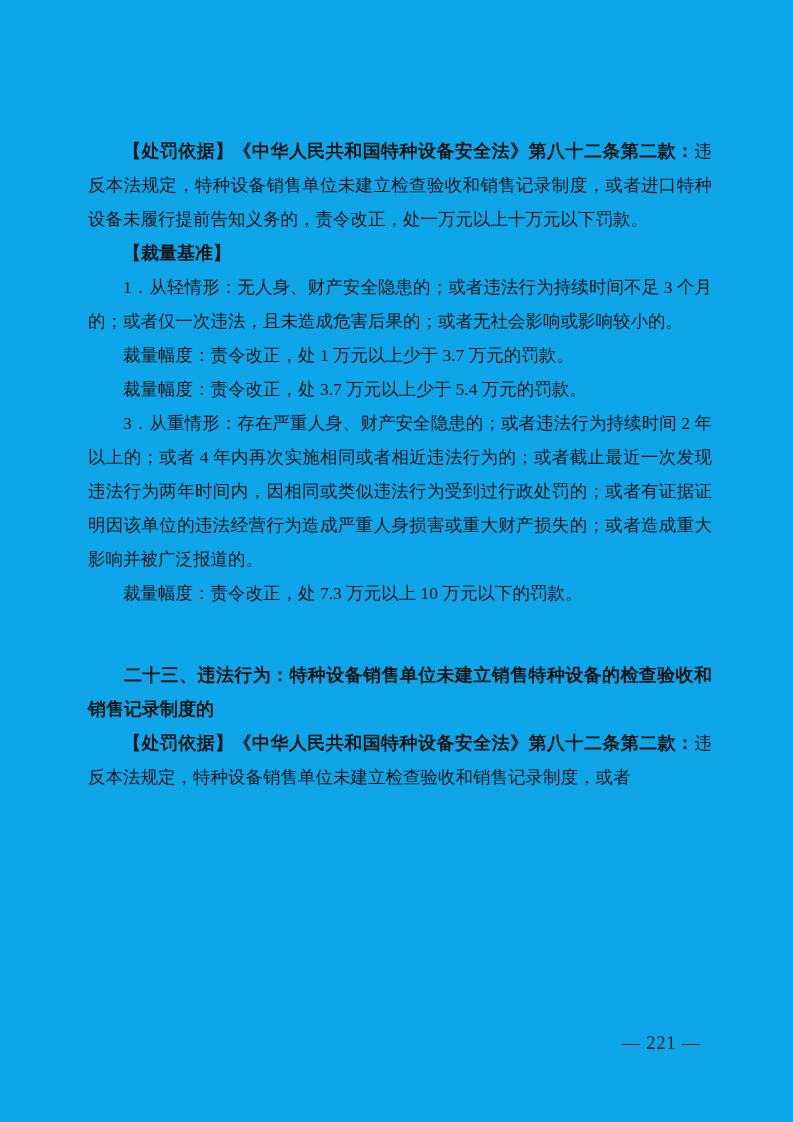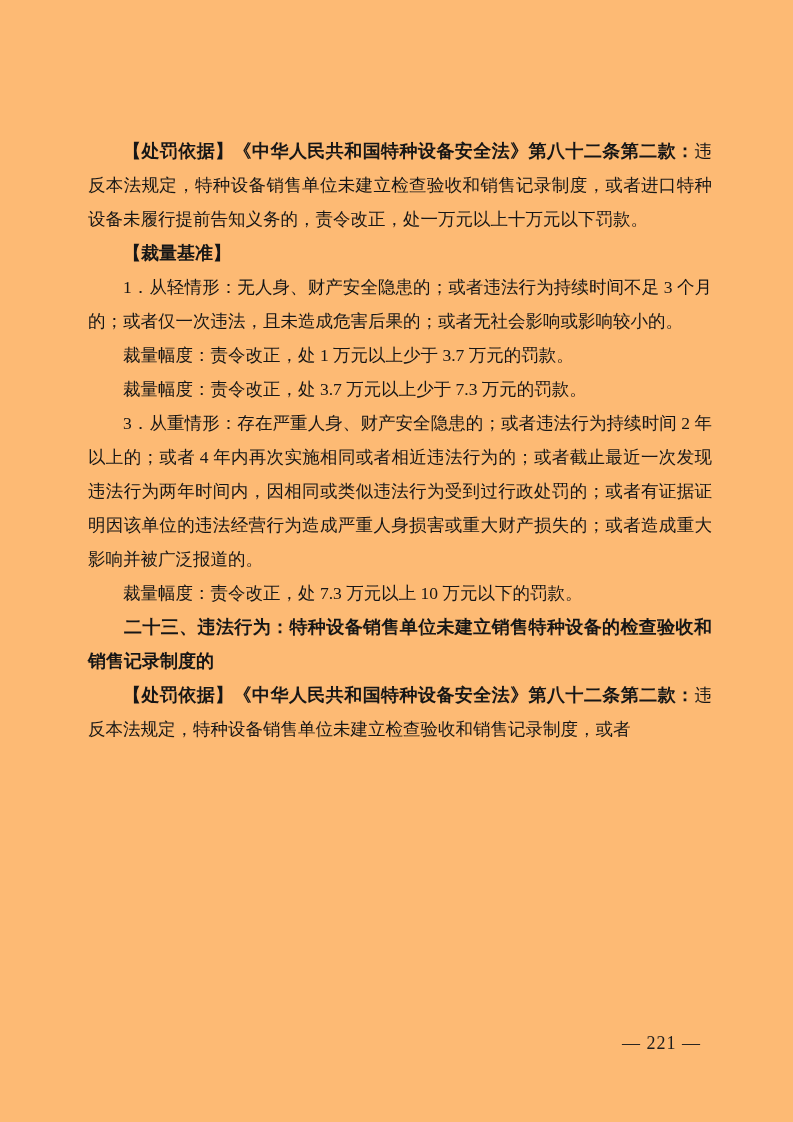--- a/index.html
+++ b/index.html
@@ -4,21 +4,21 @@
 <style>
   html, body { margin: 0; padding: 0; }
   body {
     width: 793px; height: 1122px;
     background: #f6f6f6;
     font-family: "Liberation Serif", "DejaVu Serif", serif;
   }
   .page {
     position: relative;
     width: 793px; height: 1122px;
-    background: #fdba74;
+    background: #0ea5e9;
     overflow: hidden;
     color: #161616;
   }
   .content {
     position: absolute;
     left: 88px; top: 134px;
     width: 624px;
   }
   p.para {
     margin: 0;
@@ -30,20 +30,21 @@
   }
   .lead {
     font-family: "Liberation Sans", "DejaVu Sans", sans-serif;
     font-weight: bold;
     font-size: 18px;
   }
   p.heading {
     font-family: Liberation Sans, sans-serif;
     font-weight: bold;
     font-size: 18px;
+    margin-top: 48px;
   }
   .footer {
     position: absolute;
     top: 1031px; right: 92px;
     font-size: 18px;
     line-height: 24px;
     color: #1c1c1c;
     letter-spacing: 1px;
     text-align: right;
   }
@@ -56,21 +57,21 @@
 
     <p class="para"><span class="lead">【处罚依据】《中华人民共和国特种设备安全法》第八十二条第二款：</span><span>违反本法规定，特种设备销售单位未建立检查验收和销售记录制度，或者进口特种设备未履行提前告知义务的，责令改正，处一万元以上十万元以下罚款。</span></p>
 
     <p class="para"><span class="lead">【裁量基准】</span><span></span></p>
 
     <p class="para"><span>1．从轻情形：无人身、财产安全隐患的；或者违法行为持续时间不足 3 个月的；或者仅一次违法，且未造成危害后果的；或者无社会影响或影响较小的。</span></p>
 
     <p class="para"><span>裁量幅度：责令改正，处 1 万元以上少于 3.7 万元的罚款。</span></p>
 
 
-    <p class="para"><span>裁量幅度：责令改正，处 3.7 万元以上少于 7.3 万元的罚款。</span></p>
+    <p class="para"><span>裁量幅度：责令改正，处 3.7 万元以上少于 5.4 万元的罚款。</span></p>
 
     <p class="para"><span>3．从重情形：存在严重人身、财产安全隐患的；或者违法行为持续时间 2 年以上的；或者 4 年内再次实施相同或者相近违法行为的；或者截止最近一次发现违法行为两年时间内，因相同或类似违法行为受到过行政处罚的；或者有证据证明因该单位的违法经营行为造成严重人身损害或重大财产损失的；或者造成重大影响并被广泛报道的。</span></p>
 
     <p class="para"><span>裁量幅度：责令改正，处 7.3 万元以上 10 万元以下的罚款。</span></p>
 
     <p class="para heading"><span>二十三、违法行为：特种设备销售单位未建立销售特种设备的检查验收和销售记录制度的</span></p>
 
 
     <p class="para"><span class="lead">【处罚依据】《中华人民共和国特种设备安全法》第八十二条第二款：</span><span>违反本法规定，特种设备销售单位未建立检查验收和销售记录制度，或者</span></p>
 

